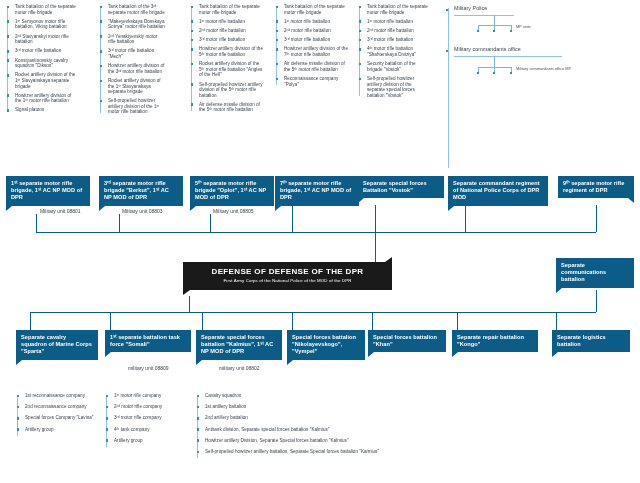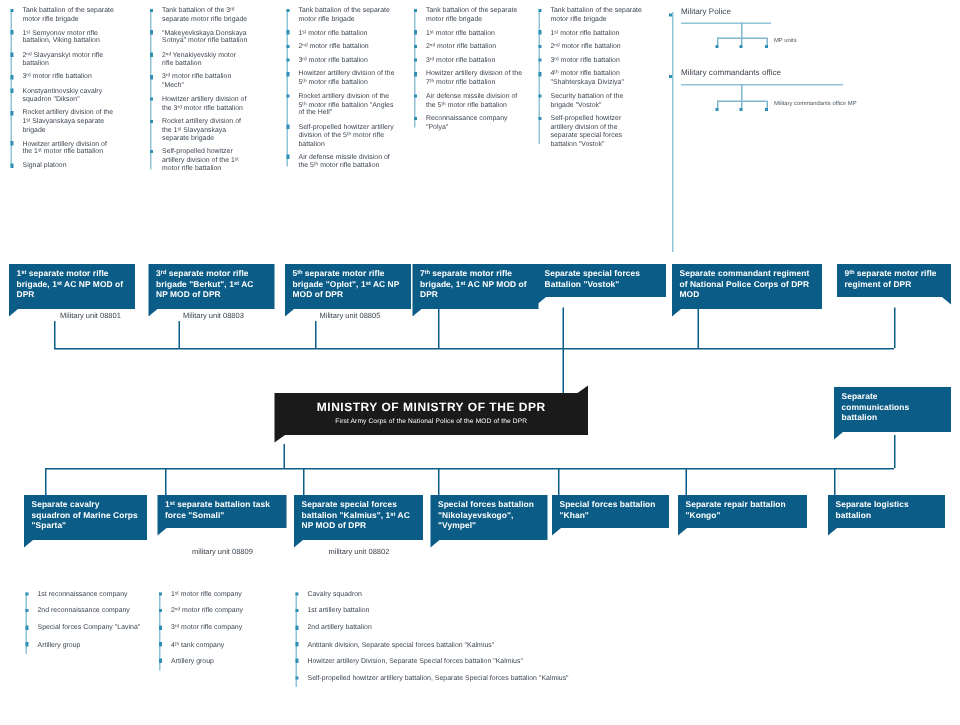--- a/index.html
+++ b/index.html
@@ -294,21 +294,21 @@
   <div class="ln v" style="left:210px; top:214px; height:18px;"></div>
   <div class="ln v" style="left:292px; top:205px; height:27px;"></div>
   <div class="ln v" style="left:375px; top:205px; height:27px;"></div>
   <div class="ln v" style="left:465px; top:205px; height:27px;"></div>
   <div class="ln v" style="left:596px; top:205px; height:27px;"></div>
   <div class="ln h" style="left:36px; top:232px; width:560px;"></div>
 
   <div class="ln v" style="left:375px; top:232px; height:30px;"></div>
 
   <div class="center-plate" style="left:183px; top:262px; width:209px;">
-    <div class="t1">MINISTRY OF MINISTRY OF THE DPR</div>
+    <div class="t1">DEFENSE OF DEFENSE OF THE DPR</div>
     <div class="t2">First Army Corps of the National Police of the MOD of the DPR</div>
     <span class="tail-tr"></span>
     <span class="tail-bl"></span>
   </div>
 
   <div class="banner" style="left:556px; top:258px; width:78px;">
     <span>Separate communications battalion</span>
     <span class="tail"></span>
   </div>
   <div class="ln v" style="left:596px; top:290px; height:22px;"></div>

